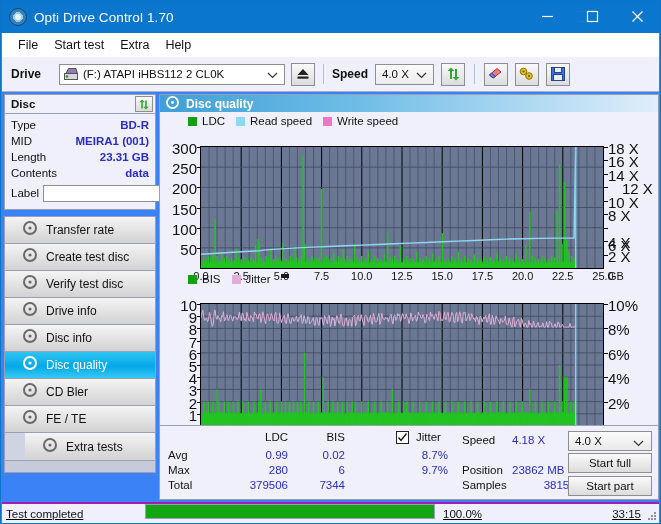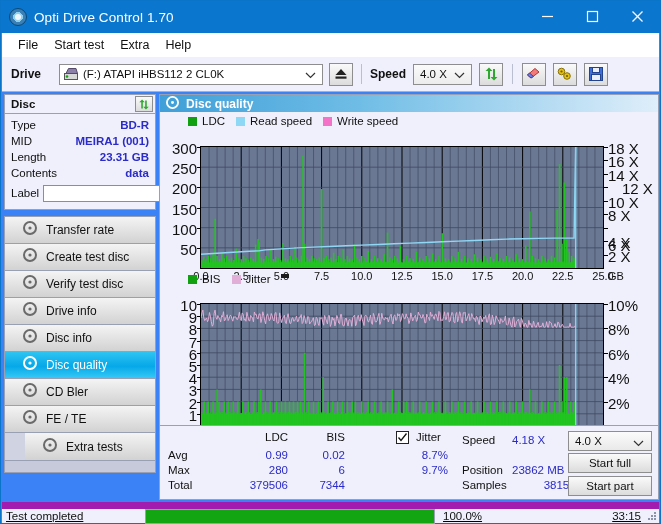--- a/index.html
+++ b/index.html
@@ -176,22 +176,22 @@
   }
   #speed-select {
     position:absolute; right:6px; top:5px; width:84px; height:20px;
     border:1px solid #8e8e8e; background:linear-gradient(#fbfbfb,#e9e9e9);
     display:flex; align-items:center; padding-left:6px; font-size:11.5px; color:#111;
   }
 
   
   #statusbar {
     position:absolute; left:1px; top:501px; width:657px; height:21px;
-    background:#eff0fb; display:flex; align-items:center;
-    border-top:7px solid #a21caf;
+    background:#eff0fb; display:flex; align-items:flex-start;
+    border-top:2px solid #a21caf;
     text-decoration:underline;
   }
   .sbcell { height:19px; display:flex; align-items:center; padding:0 4px; font-size:11.5px; color:#111; }
   #progress-track {
     flex:0 0 290px; height:15px; background:#fff; border:1px solid #9aa0b4; margin-left:3px;
     position:relative;
   }
   #progress-fill { position:absolute; left:0; top:0; bottom:0; background:#13a612; }
   #grip { position:absolute; right:2px; bottom:2px; width:12px; height:12px; }
 </style>
@@ -226,21 +226,21 @@
   <div id="menubar">
     <div class="menu-item">File</div>
     <div class="menu-item">Start test</div>
     <div class="menu-item">Extra</div>
     <div class="menu-item">Help</div>
   </div>
 
   <div id="toolbar">
     <div class="tb-label" style="margin-left:9px;width:48px;">Drive</div>
 
-    <div class="combo" style="width:264px;">
+    <div class="combo" style="width:226px;">
       <span style="display:inline-flex;margin-right:5px;">
         <svg width="14" height="12" viewBox="0 0 14 12">
           <rect x="0.5" y="5.5" width="13" height="6" fill="#d8d8d8" stroke="#555"></rect>
           <path d="M2 5.5 L4.5 0.5 L12 0.5 L13.5 5.5 Z" fill="#8c7fa8" stroke="#554a6b"></path>
           <circle cx="3" cy="8.5" r="1.3" fill="#16a016"></circle>
         </svg>
       </span>
       <span>(F:)  ATAPI iHBS112  2 CL0K</span>
       <span class="chev">
         <svg width="11" height="8" viewBox="0 0 11 8">

